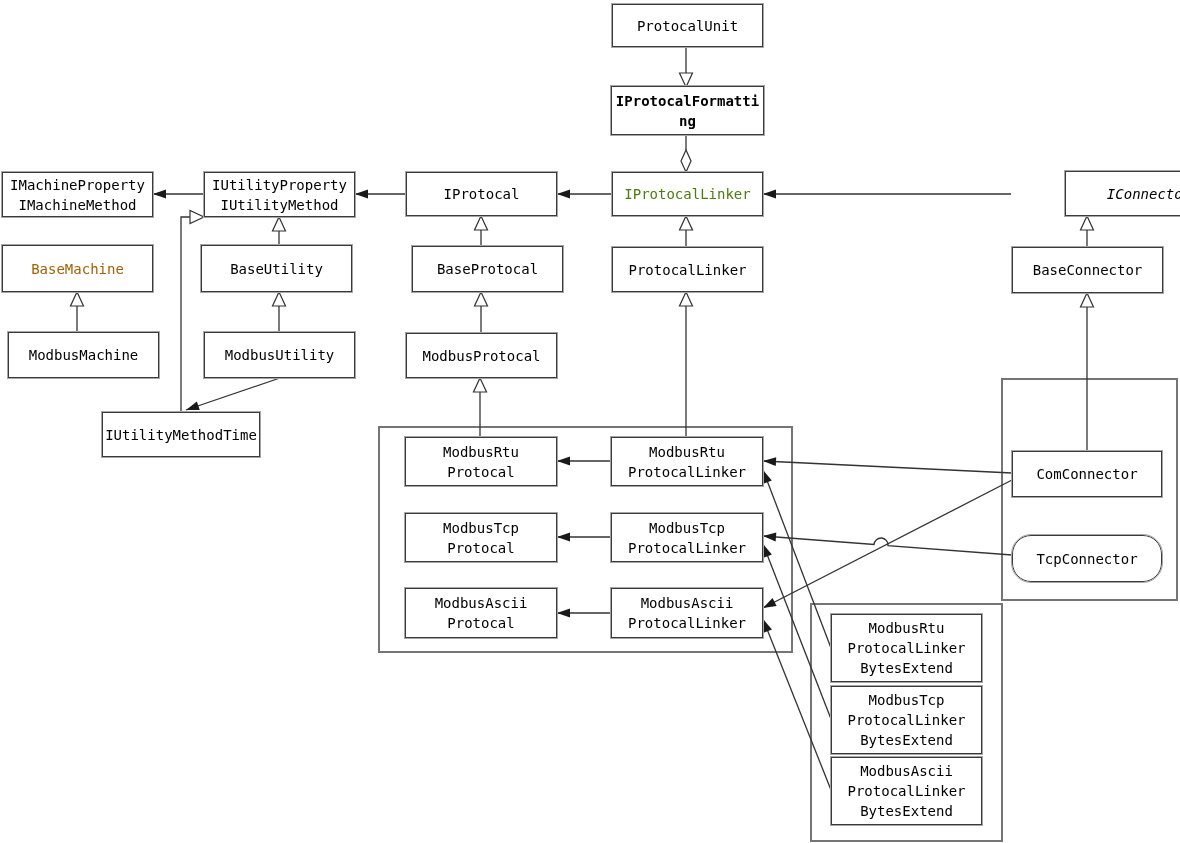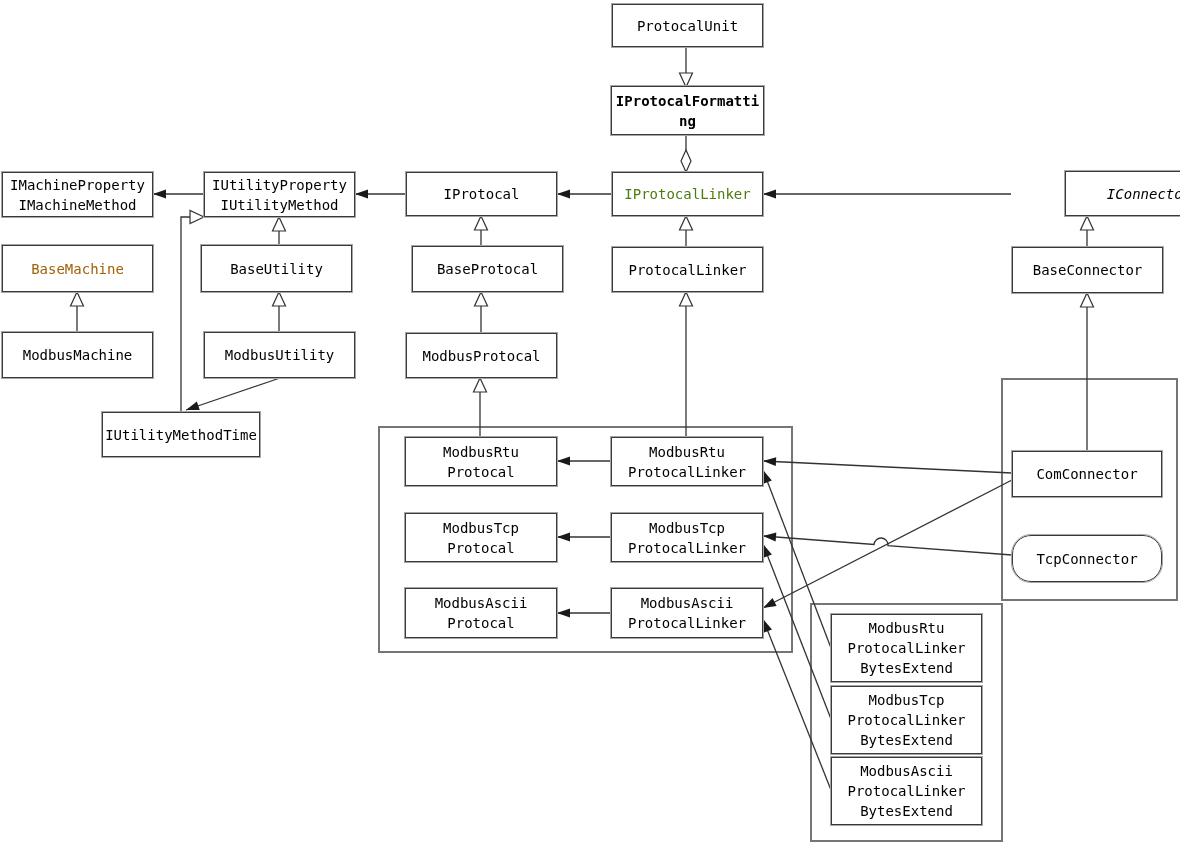--- a/index.html
+++ b/index.html
@@ -109,21 +109,21 @@
     <div class="node" style="left: 204px; top: 172px; width: 151px; height: 45px; border-color: rgb(58, 58, 58); outline-color: rgb(166, 166, 166); color: rgb(0, 0, 0);">IUtilityProperty
 IUtilityMethod</div>
     <div class="node" style="left: 406px; top: 172px; width: 151px; height: 44px; border-color: rgb(58, 58, 58); outline-color: rgb(166, 166, 166); color: rgb(0, 0, 0); text-align: center;">IProtocal</div>
     <div class="node" style="left: 612px; top: 172px; width: 151px; height: 44px; border-color: rgb(58, 58, 58); outline-color: rgb(166, 166, 166); color: #4d7c0f;">IProtocalLinker</div>
     <div class="node" style="left: 1065px; top: 171px; width: 168px; height: 45px; border-color: rgb(58, 58, 58); outline-color: rgb(166, 166, 166); color: rgb(0, 0, 0); font-style: italic;">IConnector</div>
     <div class="node" style="left: 2px; top: 245px; width: 151px; height: 47px; border-color: rgb(58, 58, 58); outline-color: rgb(166, 166, 166); color: #a16207;">BaseMachine</div>
     <div class="node" style="left: 201px; top: 245px; width: 151px; height: 47px; border-color: rgb(58, 58, 58); outline-color: rgb(166, 166, 166); color: rgb(0, 0, 0);">BaseUtility</div>
     <div class="node" style="left: 412px; top: 246px; width: 151px; height: 46px; border-color: rgb(58, 58, 58); outline-color: rgb(166, 166, 166); color: rgb(0, 0, 0);">BaseProtocal</div>
     <div class="node" style="left: 612px; top: 247px; width: 151px; height: 45px; border-color: rgb(58, 58, 58); outline-color: rgb(166, 166, 166); color: rgb(0, 0, 0);">ProtocalLinker</div>
     <div class="node" style="left: 1012px; top: 247px; width: 151px; height: 46px; border-color: rgb(58, 58, 58); outline-color: rgb(166, 166, 166); color: rgb(0, 0, 0);">BaseConnector</div>
-    <div class="node" style="left: 2px; top: 332px; width: 151px; height: 46px; border-color: rgb(58, 58, 58); outline-color: rgb(166, 166, 166); color: rgb(0, 0, 0);">ModbusMachine</div>
+    <div class="node" style="left: 8px; top: 332px; width: 151px; height: 46px; border-color: rgb(58, 58, 58); outline-color: rgb(166, 166, 166); color: rgb(0, 0, 0);">ModbusMachine</div>
     <div class="node" style="left: 204px; top: 332px; width: 151px; height: 46px; border-color: rgb(58, 58, 58); outline-color: rgb(166, 166, 166); color: rgb(0, 0, 0);">ModbusUtility</div>
     <div class="node" style="left: 406px; top: 333px; width: 151px; height: 45px; border-color: rgb(58, 58, 58); outline-color: rgb(166, 166, 166); color: rgb(0, 0, 0);">ModbusProtocal</div>
     <div class="node" style="left: 102px; top: 412px; width: 158px; height: 45px; border-color: rgb(58, 58, 58); outline-color: rgb(166, 166, 166); color: rgb(0, 0, 0);">IUtilityMethodTime</div>
     <div class="node" style="left: 405px; top: 437px; width: 152px; height: 49px; border-color: rgb(58, 58, 58); outline-color: rgb(166, 166, 166); color: rgb(0, 0, 0);">ModbusRtu
 Protocal</div>
     <div class="node" style="left: 611px; top: 437px; width: 152px; height: 49px; border-color: rgb(58, 58, 58); outline-color: rgb(166, 166, 166); color: rgb(0, 0, 0);">ModbusRtu
 ProtocalLinker</div>
     <div class="node" style="left: 405px; top: 513px; width: 152px; height: 49px; border-color: rgb(58, 58, 58); outline-color: rgb(166, 166, 166); color: rgb(0, 0, 0);">ModbusTcp
 Protocal</div>
     <div class="node" style="left: 611px; top: 513px; width: 152px; height: 49px; border-color: rgb(58, 58, 58); outline-color: rgb(166, 166, 166); color: rgb(0, 0, 0);">ModbusTcp

